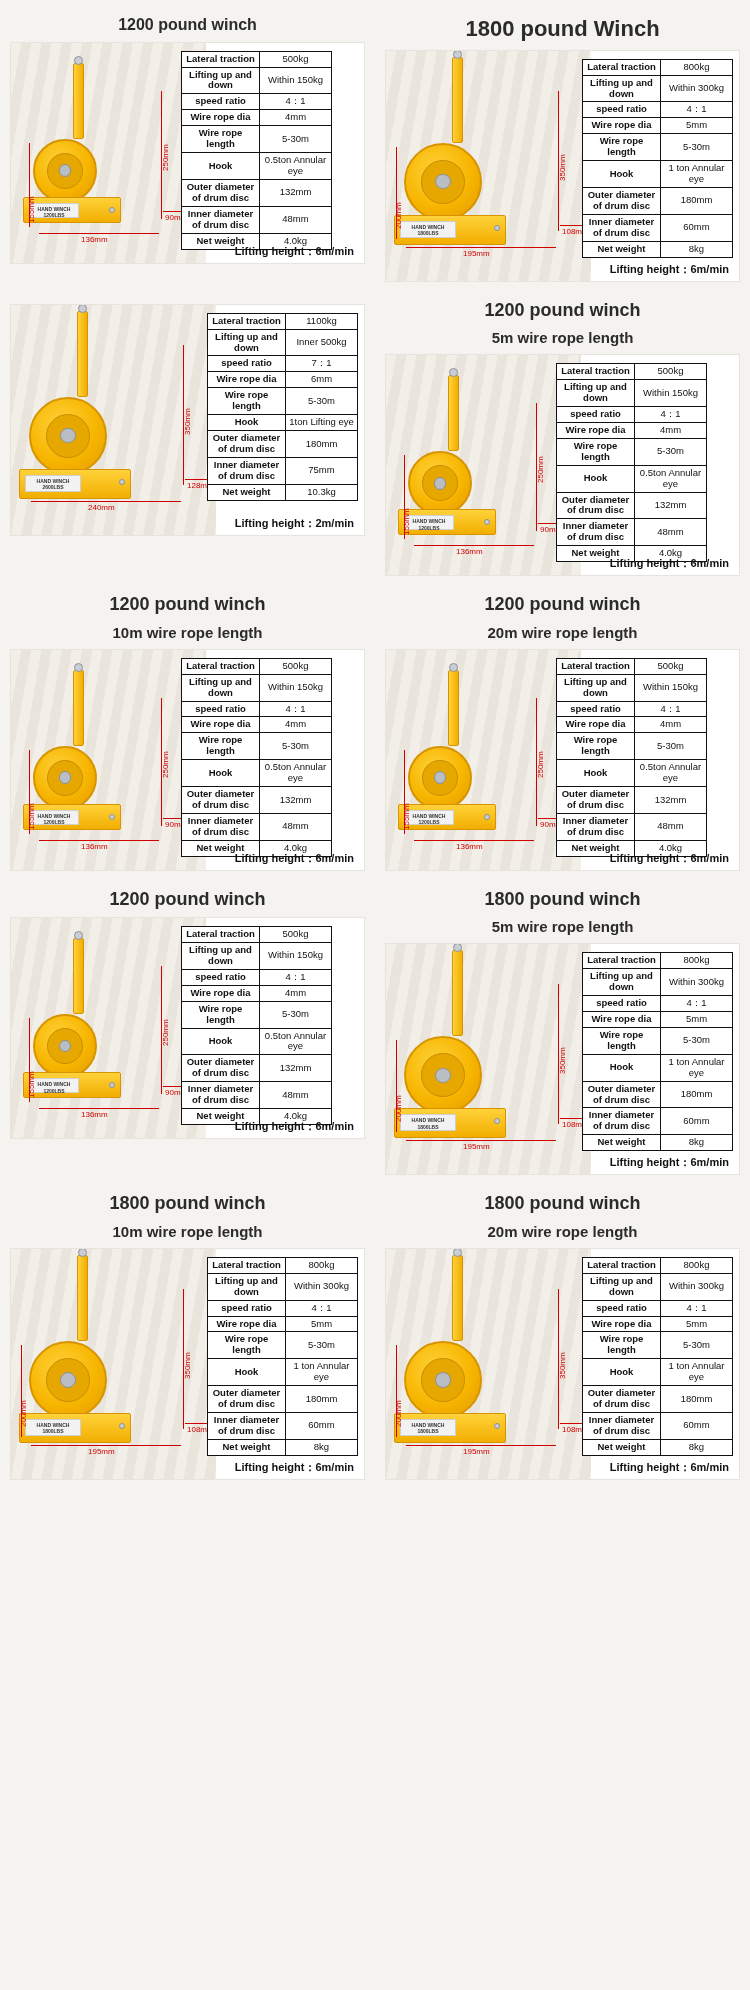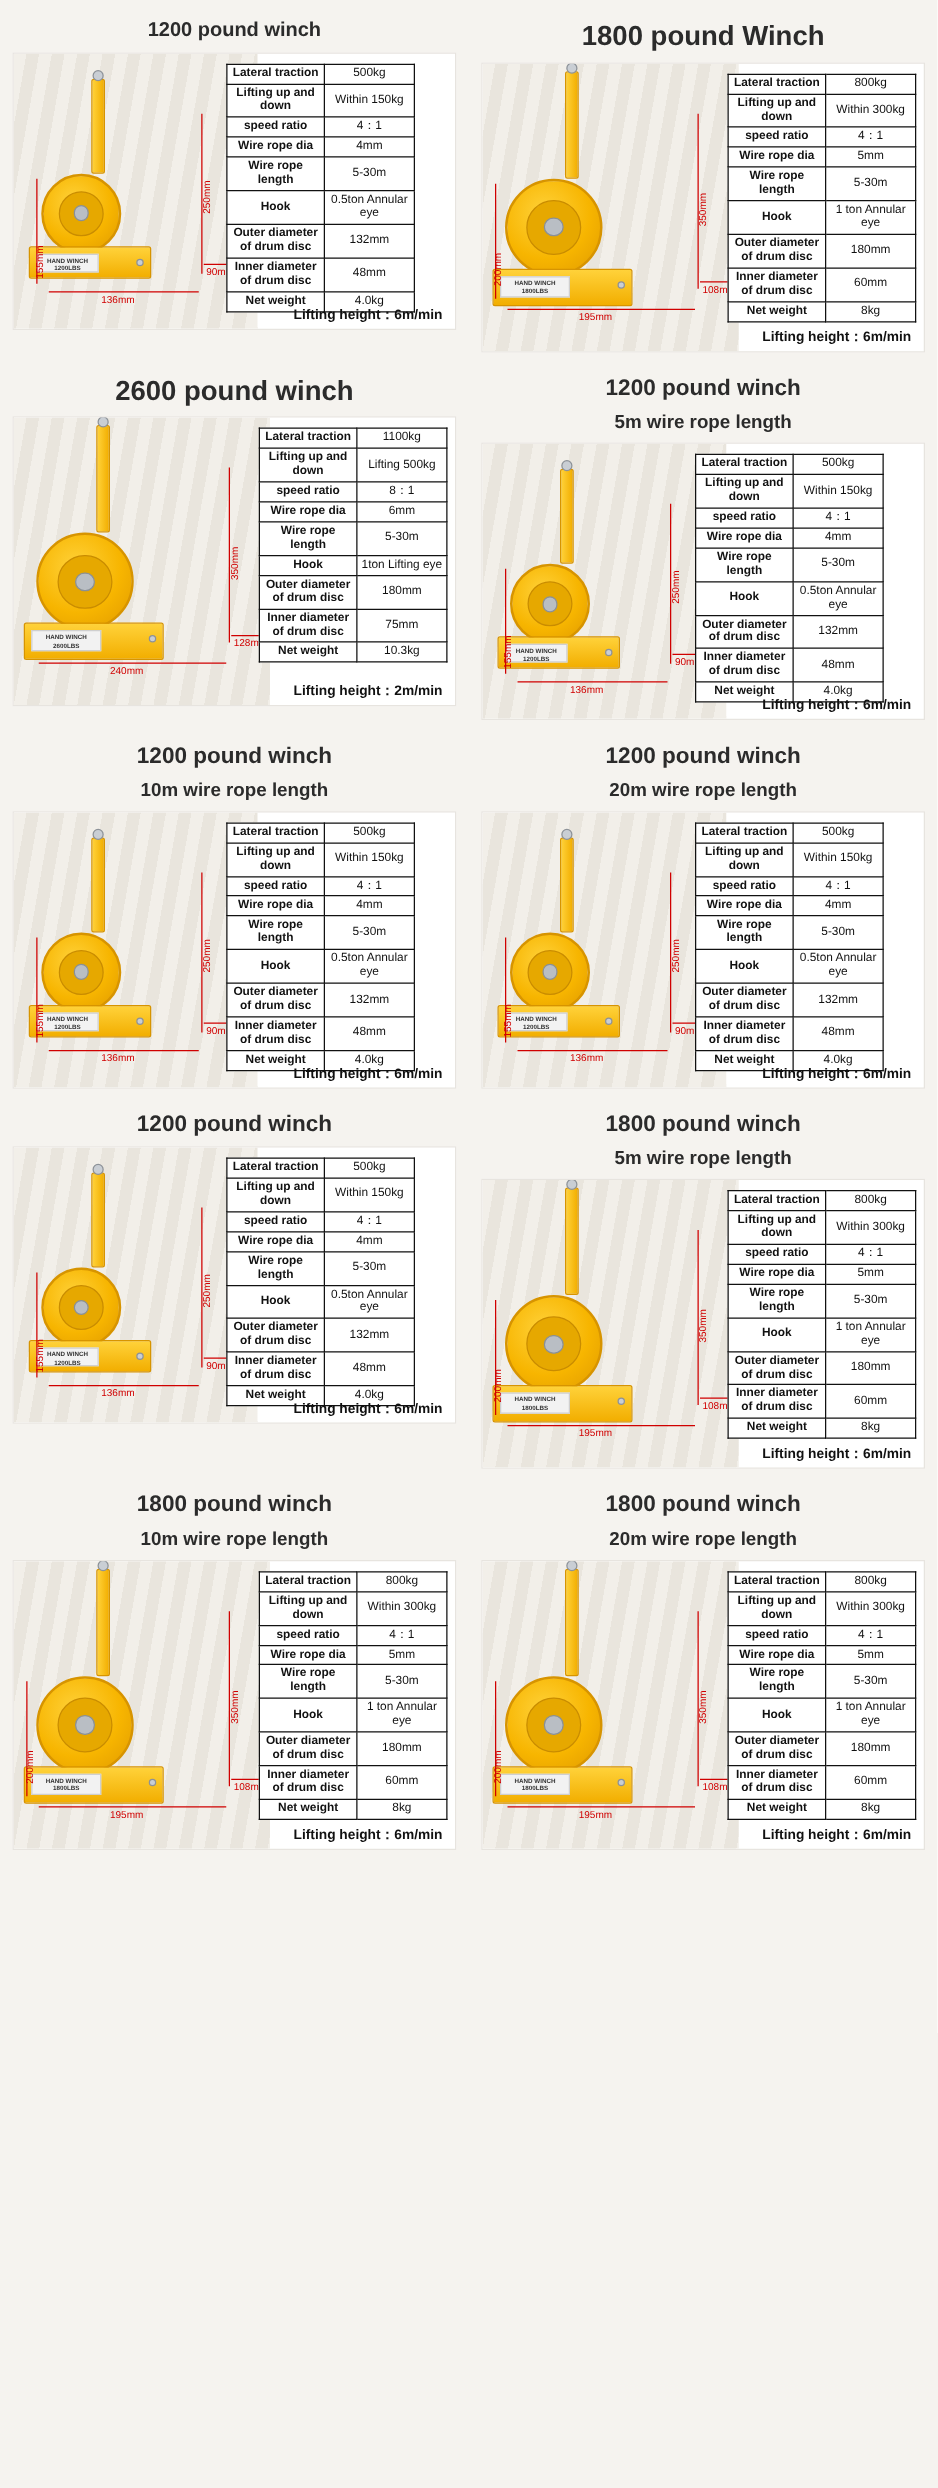--- a/index.html
+++ b/index.html
@@ -348,21 +348,20 @@
                   <td class="v">8kg</td>
                 </tr>
               </tbody>
             </table>
       <div class="lift">Lifting height：6m/min</div>
     </div>
   </div>
       </div>
       <div class="row">
   <div class="cell">
-    <div class="cell-title t-big">2600 pound winch</div>
 
     <div class="panel tall">
       <div class="photo wide"></div>
 
   <div class="winch">
     <div class="handle-arm" style="left:66.36px; top:6px; width:11px; height:86px;"></div>
     <div class="handle-knob" style="left:67.36px; top:-1px;"></div>
     <div class="drum" style="left:18px; top:92px; width:78px; height:78px;"></div>
     <div class="drum-in" style="left:35.16px; top:109.16px; width:43.68000000000001px; height:43.68000000000001px;"></div>
     <div class="hub" style="left:49.2px; top:123.2px; width:15.600000000000001px; height:15.600000000000001px;"></div>
@@ -379,25 +378,25 @@
   <div class="dim-v-label" style="left:172px; top:130px;">350mm</div>
 
       <table class="spec" style="left:196px; top:8px;">
               <tbody>
                 <tr>
                   <td class="k">Lateral traction</td>
                   <td class="v">1100kg</td>
                 </tr>
                 <tr>
                   <td class="k">Lifting up and down</td>
-                  <td class="v">Lifting 500kg</td>
+                  <td class="v">Inner 500kg</td>
                 </tr>
                 <tr>
                   <td class="k">speed ratio</td>
-                  <td class="v">8：1</td>
+                  <td class="v">7：1</td>
                 </tr>
                 <tr>
                   <td class="k">Wire rope dia</td>
                   <td class="v">6mm</td>
                 </tr>
                 <tr>
                   <td class="k">Wire rope length</td>
                   <td class="v">5-30m</td>
                 </tr>
                 <tr>

